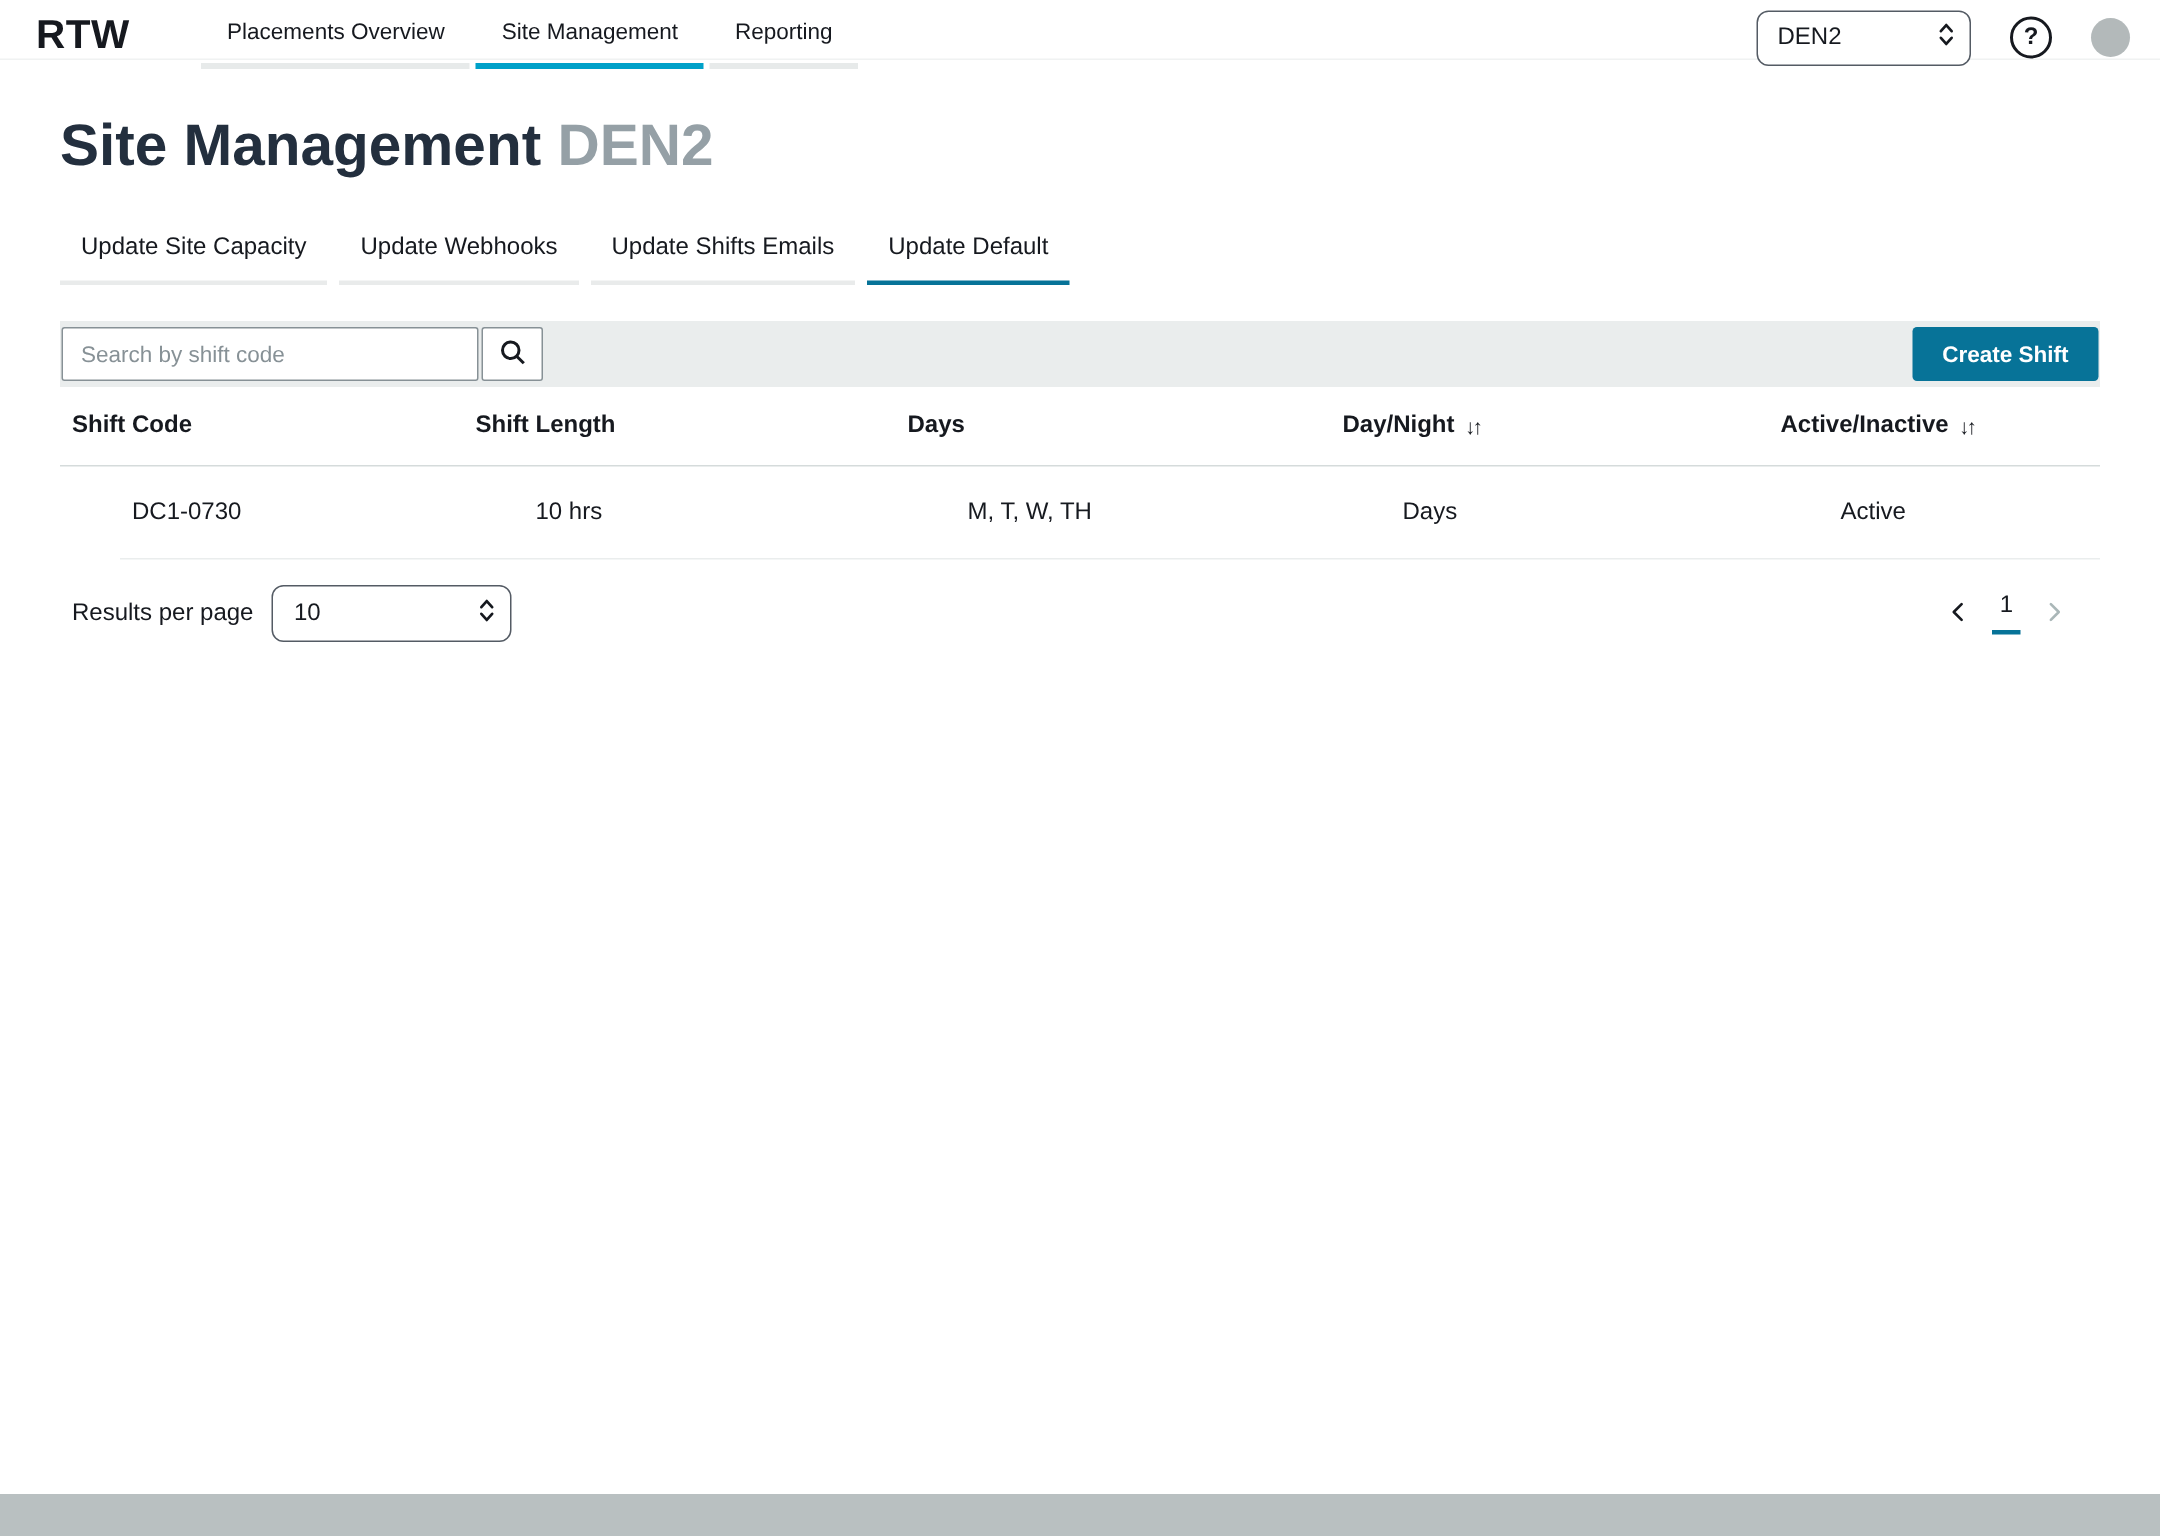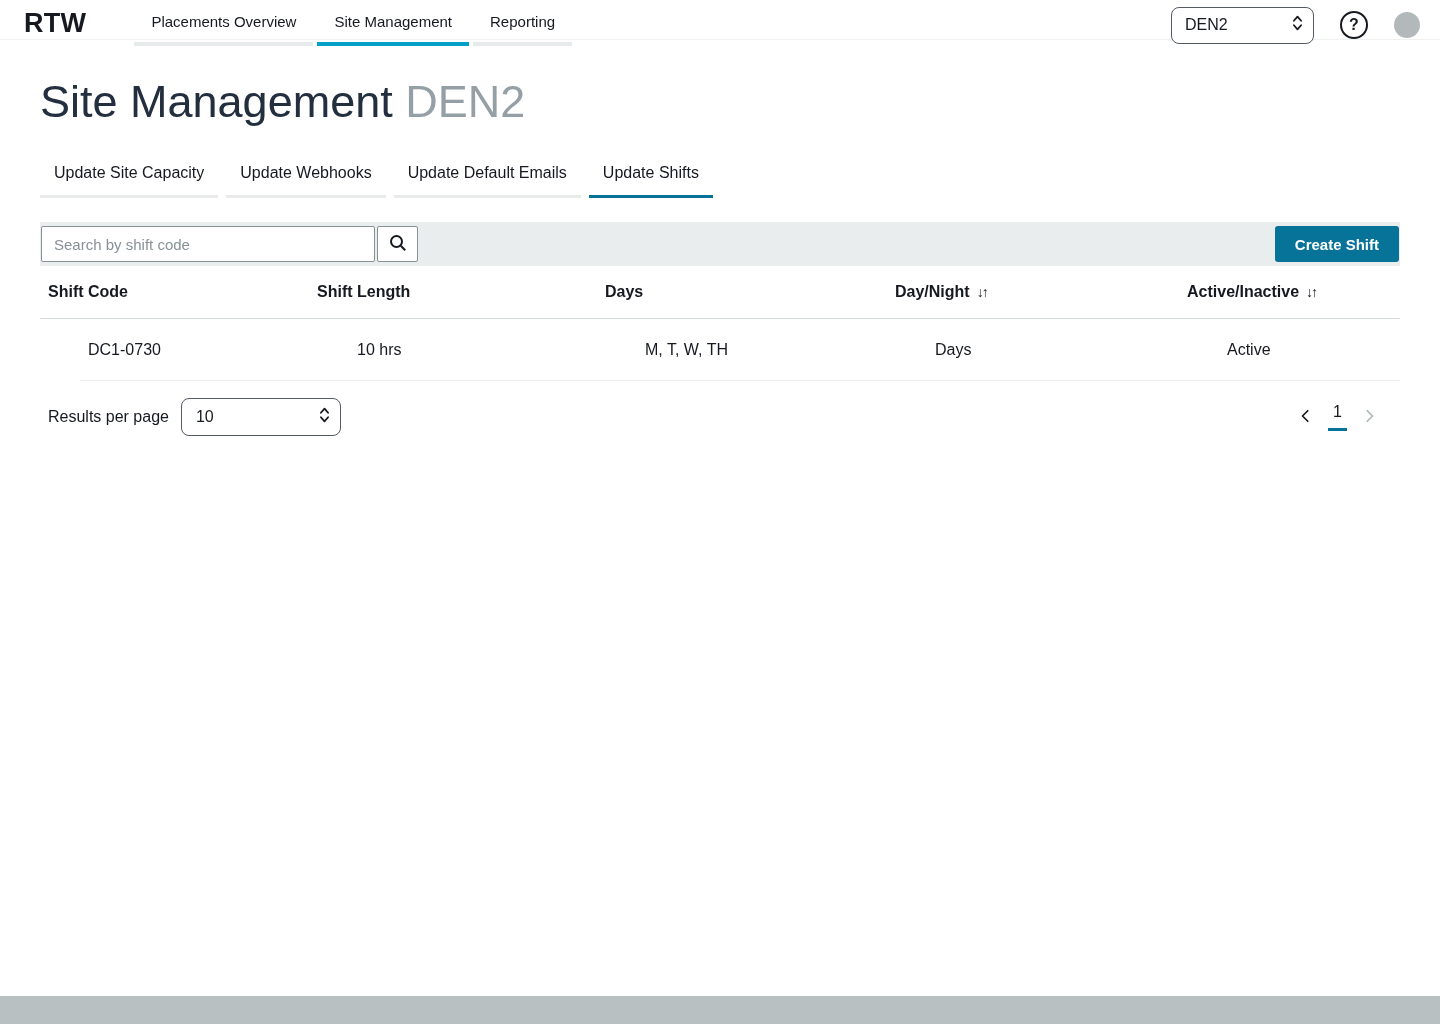--- a/index.html
+++ b/index.html
@@ -23,30 +23,30 @@
   .top-nav{display:flex;height:46px;}
   .nav-item{height:46px;display:flex;align-items:center;padding:0 17px;border-bottom:4px solid #e7eaea;font-size:15px;cursor:pointer;margin-right:4px;}
   .nav-item.active{border-bottom-color:var(--nav-accent);}
   .header-right{margin-left:auto;display:flex;align-items:center;gap:26px;height:50px;padding-right:20px;}
   .site-select{width:143px;height:37px;border:1px solid #545b64;border-radius:8px;display:flex;align-items:center;justify-content:space-between;padding:0 10px 0 13px;font-size:16px;background:#fff;cursor:pointer;}
   .help{width:28px;height:28px;border-radius:50%;border:2px solid var(--text);display:flex;align-items:center;justify-content:center;font-size:16px;font-weight:700;cursor:pointer;}
   .avatar{width:26px;height:26px;border-radius:50%;background:#b3b9ba;cursor:pointer;}
 
   
   .main{padding:0 40px;}
-  h1{margin:36px 0 0 0;font-size:45px;font-weight:400;color:#232f3e;}
+  h1{margin:36px 0 0 0;font-size:39px;font-weight:700;color:#232f3e;}
   h1 .site{color:var(--muted);}
 
   .tabs{display:flex;margin-top:30px;}
   .tab{font-size:16px;color:var(--text);padding:6px 14px 13px;border-bottom:3px solid #e9ebeb;margin-right:8px;cursor:pointer;white-space:nowrap;}
   .tab.active{border-bottom-color:var(--accent);}
 
   .toolbar{margin-top:24px;background:var(--toolbar-bg);height:44px;display:flex;align-items:center;justify-content:space-between;padding:0 1px;}
   .search-group{display:flex;align-items:center;}
-  .search-input{width:334px;height:36px;border:1px solid var(--border);border-radius:2px;padding:0 12px;font-size:15px;font-family:inherit;color:var(--text);outline:none;background:#fff;}
+  .search-input{width:278px;height:36px;border:1px solid var(--border);border-radius:2px;padding:0 12px;font-size:15px;font-family:inherit;color:var(--text);outline:none;background:#fff;}
   .search-input::placeholder{color:#879196;}
   .search-btn{width:41px;height:36px;margin-left:2px;border:1px solid var(--border);border-radius:2px;background:#fff;display:flex;align-items:center;justify-content:center;cursor:pointer;}
   .create-btn{height:36px;padding:0 20px;background:var(--accent);color:#fff;border:none;border-radius:3px;font-size:15px;font-weight:700;font-family:inherit;cursor:pointer;margin-left:36px;}
 
   
   .thead,.trow{display:grid;grid-template-columns:245px 264px 266px 268px 243px 1fr;align-items:center;gap:24px;}
   .thead{height:53px;border-bottom:1px solid #d5dbdb;font-weight:700;font-size:16px;}
   .trow{height:62px;border-bottom:1px solid var(--light-border);font-size:16px;margin-left:40px;}
   .cell{padding-left:8px;display:flex;align-items:center;gap:7px;}
   .sort-glyph{font-size:14px;letter-spacing:-2px;cursor:pointer;}
@@ -91,22 +91,22 @@
     </div>
   </div>
 
   <div class="main">
 
     <h1><span>Site Management</span> <span class="site">DEN2</span></h1>
 
     <div class="tabs">
       <div class="tab">Update Site Capacity</div>
       <div class="tab">Update Webhooks</div>
-      <div class="tab">Update Default Emails</div>
-      <div class="tab active">Update Shifts</div>
+      <div class="tab">Update Shifts Emails</div>
+      <div class="tab active">Update Default</div>
     </div>
 
     <div class="toolbar">
       <div class="search-group">
         <input class="search-input" type="text" placeholder="Search by shift code" style="">
         <button class="search-btn">
           <span>
             <svg width="18" height="18" viewBox="0 0 18 18" fill="none" stroke="#16191f" stroke-width="2">
                 <circle cx="7.5" cy="7.5" r="5.5"></circle>
                 <line x1="11.8" y1="11.8" x2="16.2" y2="16.2"></line>

